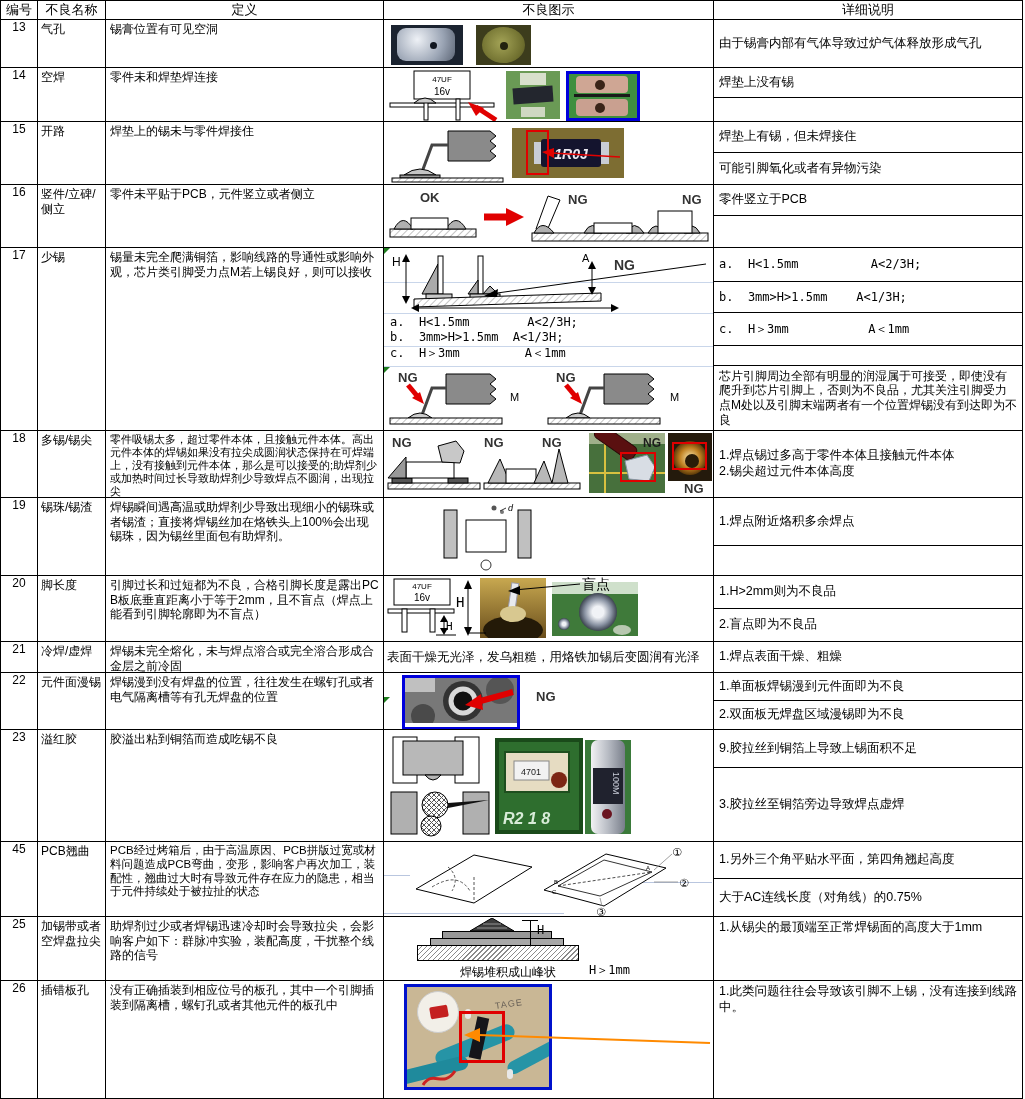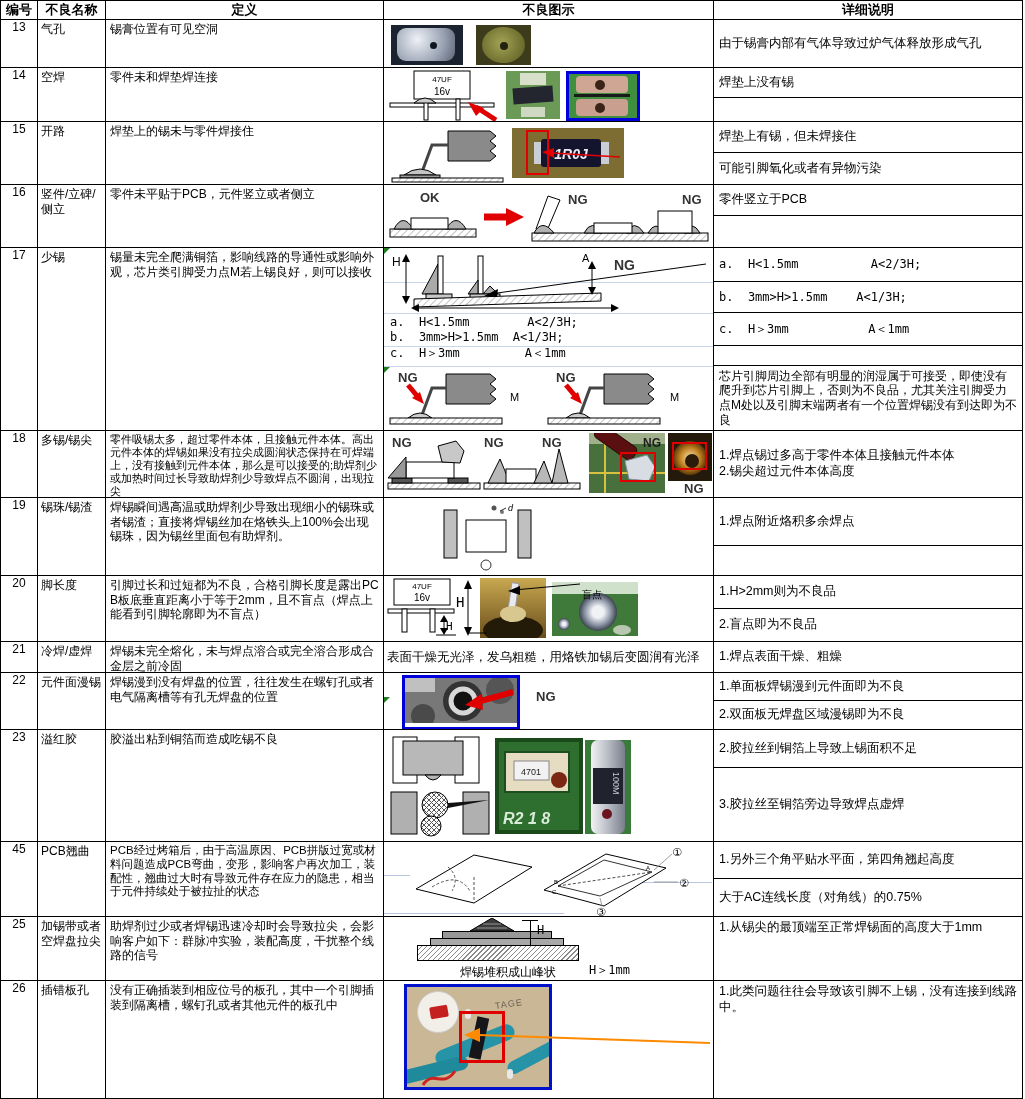--- a/index.html
+++ b/index.html
@@ -11,21 +11,21 @@
   .c:last-child { border-right:none; }
   .num { width:37px; display:flex; justify-content:center; font-size:12px; }
   .name { width:68px; padding:2px 3px; font-size:12px; line-height:1.25; word-break:break-all; }
   .def { width:278px; padding:2px 4px; font-size:12px; line-height:1.22; word-break:break-all; }
   .fig { width:330px;text-align:center; }
   .det { flex:1; display:flex; flex-direction:column; }
   .sub { border-bottom:1px solid #000; display:flex; align-items:center; padding:0 5px; font-size:12.5px; line-height:1.25; }
   .sub:last-child { border-bottom:none; }
   .fill { flex:1 1 auto; }
   .top { align-items:flex-start; padding-top:3px; }
-  .header .c { display:flex; align-items:center; justify-content:center; font-size:13px; padding:0;font-weight:bold; }
+  .header .c { display:flex; align-items:center; justify-content:center; font-size:13px; padding:0; }
   .abs { position:absolute; }
   .photo { position:absolute; overflow:hidden; }
   .pre { white-space:pre; }
   .preline { white-space:pre-line; }
   .mono { font-family:"DejaVu Sans Mono",monospace; }
   .nglbl { position:absolute; font-size:13px; font-weight:bold; color:#333; }
   .lbl { position:absolute; }
   .hatchbar { position:absolute; border:1px solid #000;
     background:repeating-linear-gradient(135deg,#fff 0 2.5px,#8a8a8a 2.5px 3.5px); }
   .faint { position:absolute; height:1px; background:#c9d6ea; }
@@ -421,21 +421,21 @@
               <stop offset="70%" stop-color="#8a93a3"></stop>
               <stop offset="100%" stop-color="#3c434f"></stop>
             </radialGradient>
           </defs>
         <rect width="86" height="54" fill="#3f7a3a"></rect>
         <rect width="86" height="12" fill="#cfe0cb"></rect>
         <ellipse cx="70" cy="48" rx="9" ry="5" fill="#b8c8b0"></ellipse>
         <circle cx="46" cy="30" r="19" fill="url(#g20b)"></circle>
         <circle cx="12" cy="42" r="6" fill="url(#g20b)"></circle>
       </svg>
-      <div class="lbl" style="left:198px;top:12px;font-size:10px;color:#000">盲点</div>
+      <div class="lbl" style="left:198px;top:0;font-size:14px;color:#000">盲点</div>
       <svg class="abs" style="left:0;top:0;pointer-events:none" width="330" height="64" viewBox="0 0 330 64">
         <line x1="84" y1="8" x2="84" y2="56" stroke="#000"></line>
         <polygon points="84,4 80,13 88,13" fill="#000"></polygon>
           <polygon points="84,60 80,51 88,51" fill="#000"></polygon>
         <line x1="84" y1="57" x2="102" y2="57" stroke="#000"></line>
         <line x1="196" y1="8" x2="130" y2="14" stroke="#000"></line>
         <polygon points="124,15 136,10 136,19" fill="#000"></polygon>
       </svg>
     </div>
     <div class="c det">
@@ -542,21 +542,21 @@
           </defs>
         <rect width="46" height="94" fill="#3a7a3a"></rect>
         <rect x="6" y="0" width="34" height="94" rx="7" fill="url(#g23)"></rect>
         <rect x="8" y="28" width="30" height="36" fill="#20222e"></rect>
         <text transform="translate(28,32) rotate(90)" font-size="9" fill="#c8ccd8">100M</text>
         <circle cx="22" cy="74" r="5" fill="#6a1420"></circle>
       </svg>
     </div>
     <div class="c det">
       <div class="sub" style="height:38px">
-          <span>2.胶拉丝到铜箔上导致上锡面积不足</span>
+          <span>9.胶拉丝到铜箔上导致上锡面积不足</span>
         </div>
       <div class="sub fill">
           <span>3.胶拉丝至铜箔旁边导致焊点虚焊</span>
         </div>
     </div>
   </div>
 
   <div class="row" style="height:75px">
     <div class="c num">
         <span>45</span>

